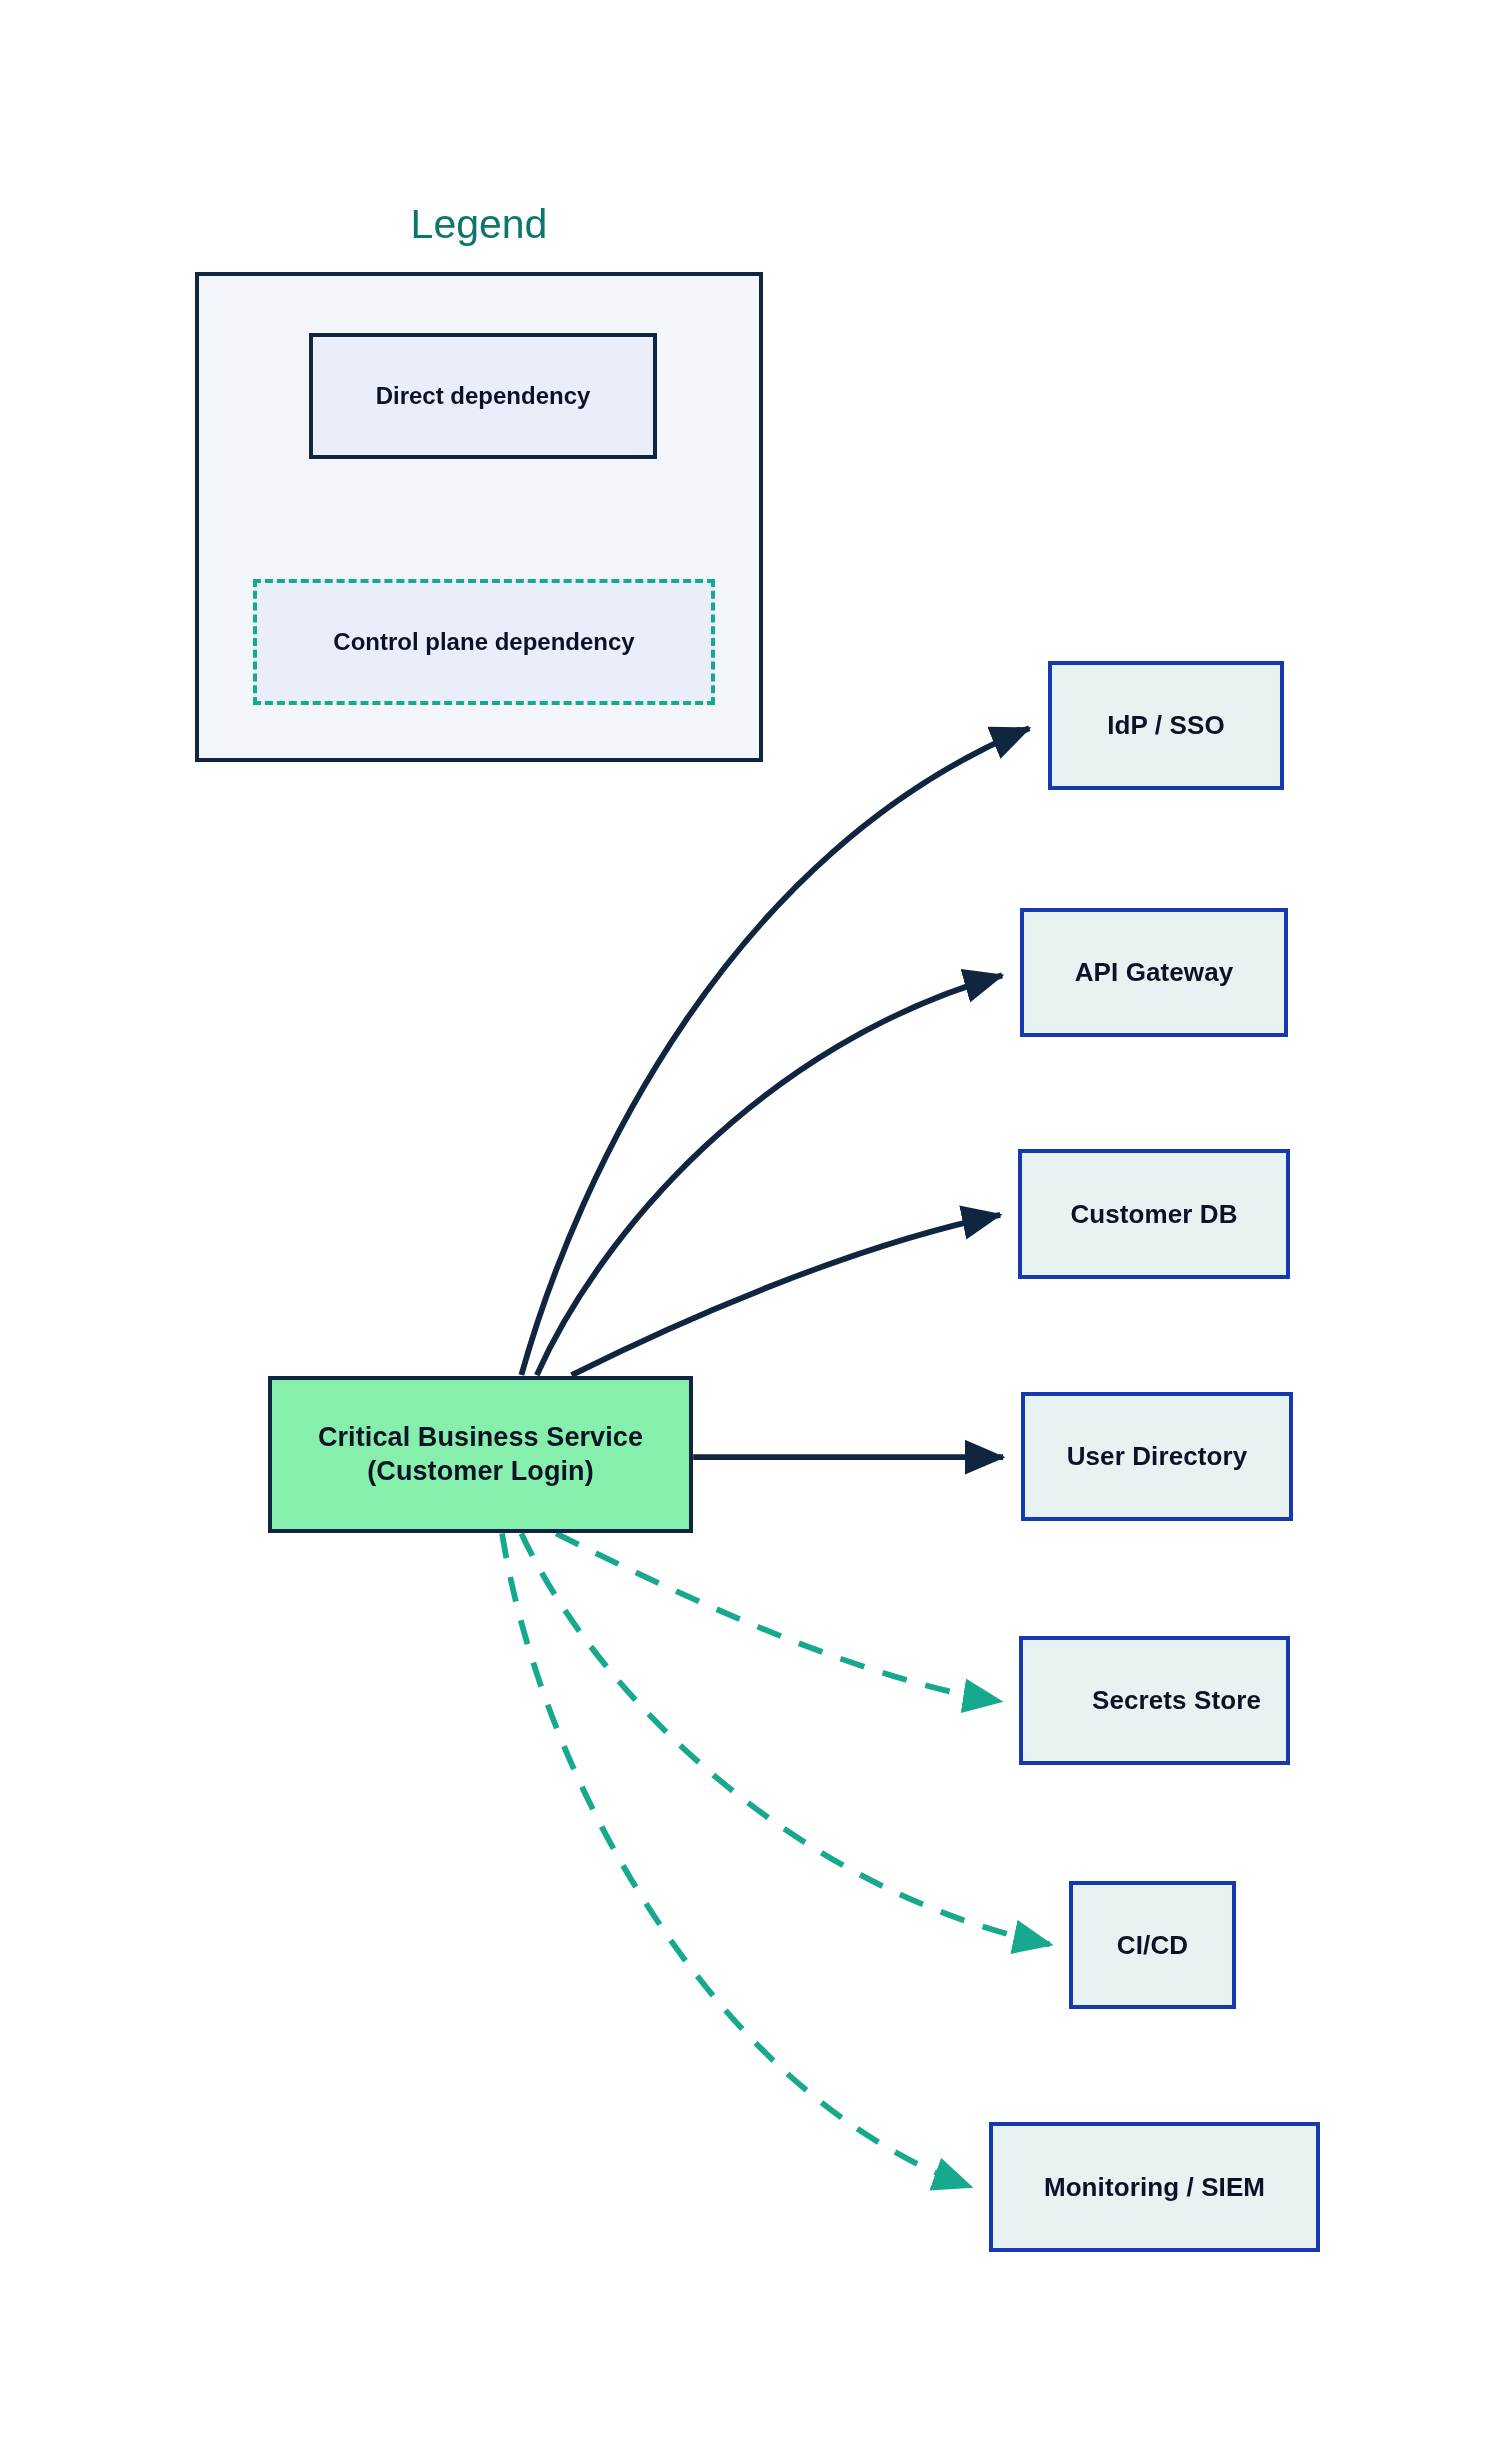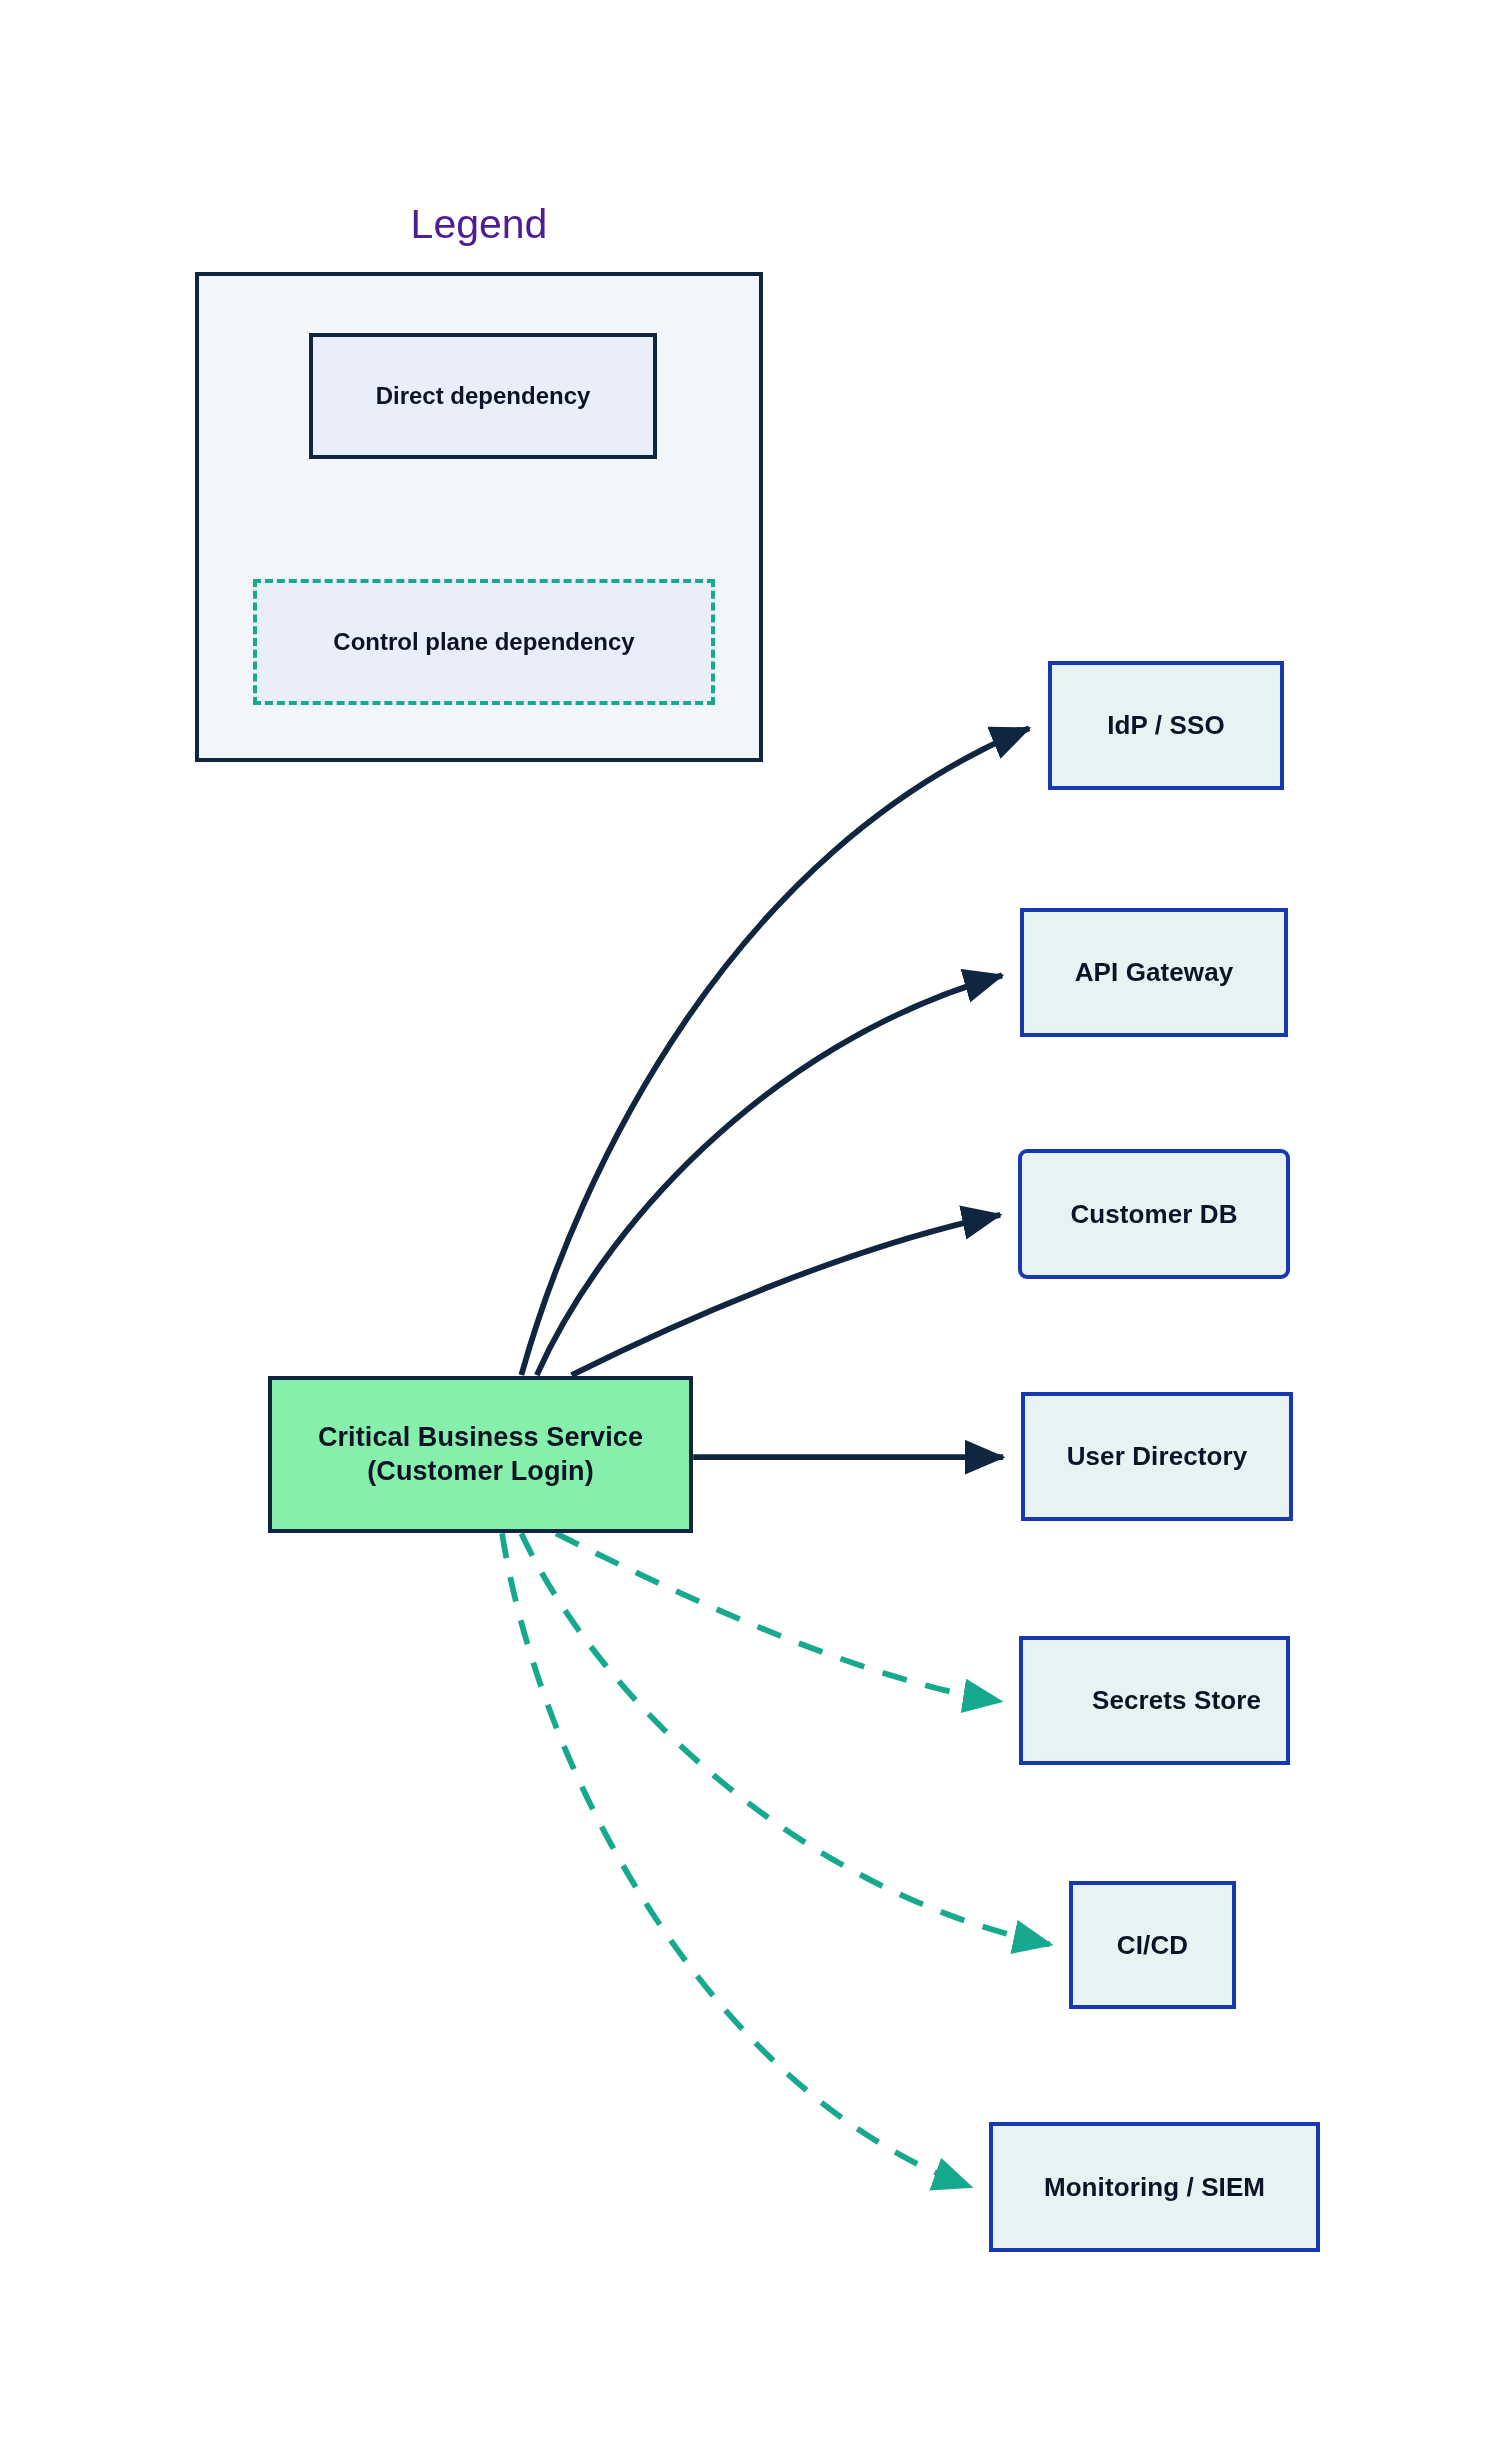--- a/index.html
+++ b/index.html
@@ -51,21 +51,21 @@
   }
   .legend-outer {
     position: absolute;
     box-sizing: border-box;
     background: #f2f6fa;
     border: 4.8px solid #10253f;
   }
   .legend-title {
     position: absolute;
     font-size: 41px;
-    color: #4c1d95;
+    color: #0f766e;
     font-weight: normal;
     text-align: center;
     white-space: nowrap;
   }
   .legend-swatch {
     position: absolute;
     box-sizing: border-box;
     display: flex;
     align-items: center;
     justify-content: center;
@@ -133,21 +133,21 @@
   </div>
 
   <div class="node node-dep" style="left:1048px; top:661px; width:236px; height:129px;">
     <span>IdP / SSO</span>
   </div>
 
   <div class="node node-dep" style="left:1020px; top:908px; width:268px; height:129px;">
     <span>API Gateway</span>
   </div>
 
-  <div class="node node-dep" style="left:1018px; top:1149px; width:272px; height:130px;border-radius:9px;">
+  <div class="node node-dep" style="left:1018px; top:1149px; width:272px; height:130px;">
     <span>Customer DB</span>
   </div>
 
   <div class="node node-dep" style="left:1021px; top:1392px; width:272px; height:129px;">
     <span>User Directory</span>
   </div>
 
   <div class="node node-dep" style="left:1019px; top:1636px; width:271px; height:129px;padding-left:44px;">
     <span>Secrets Store</span>
   </div>

